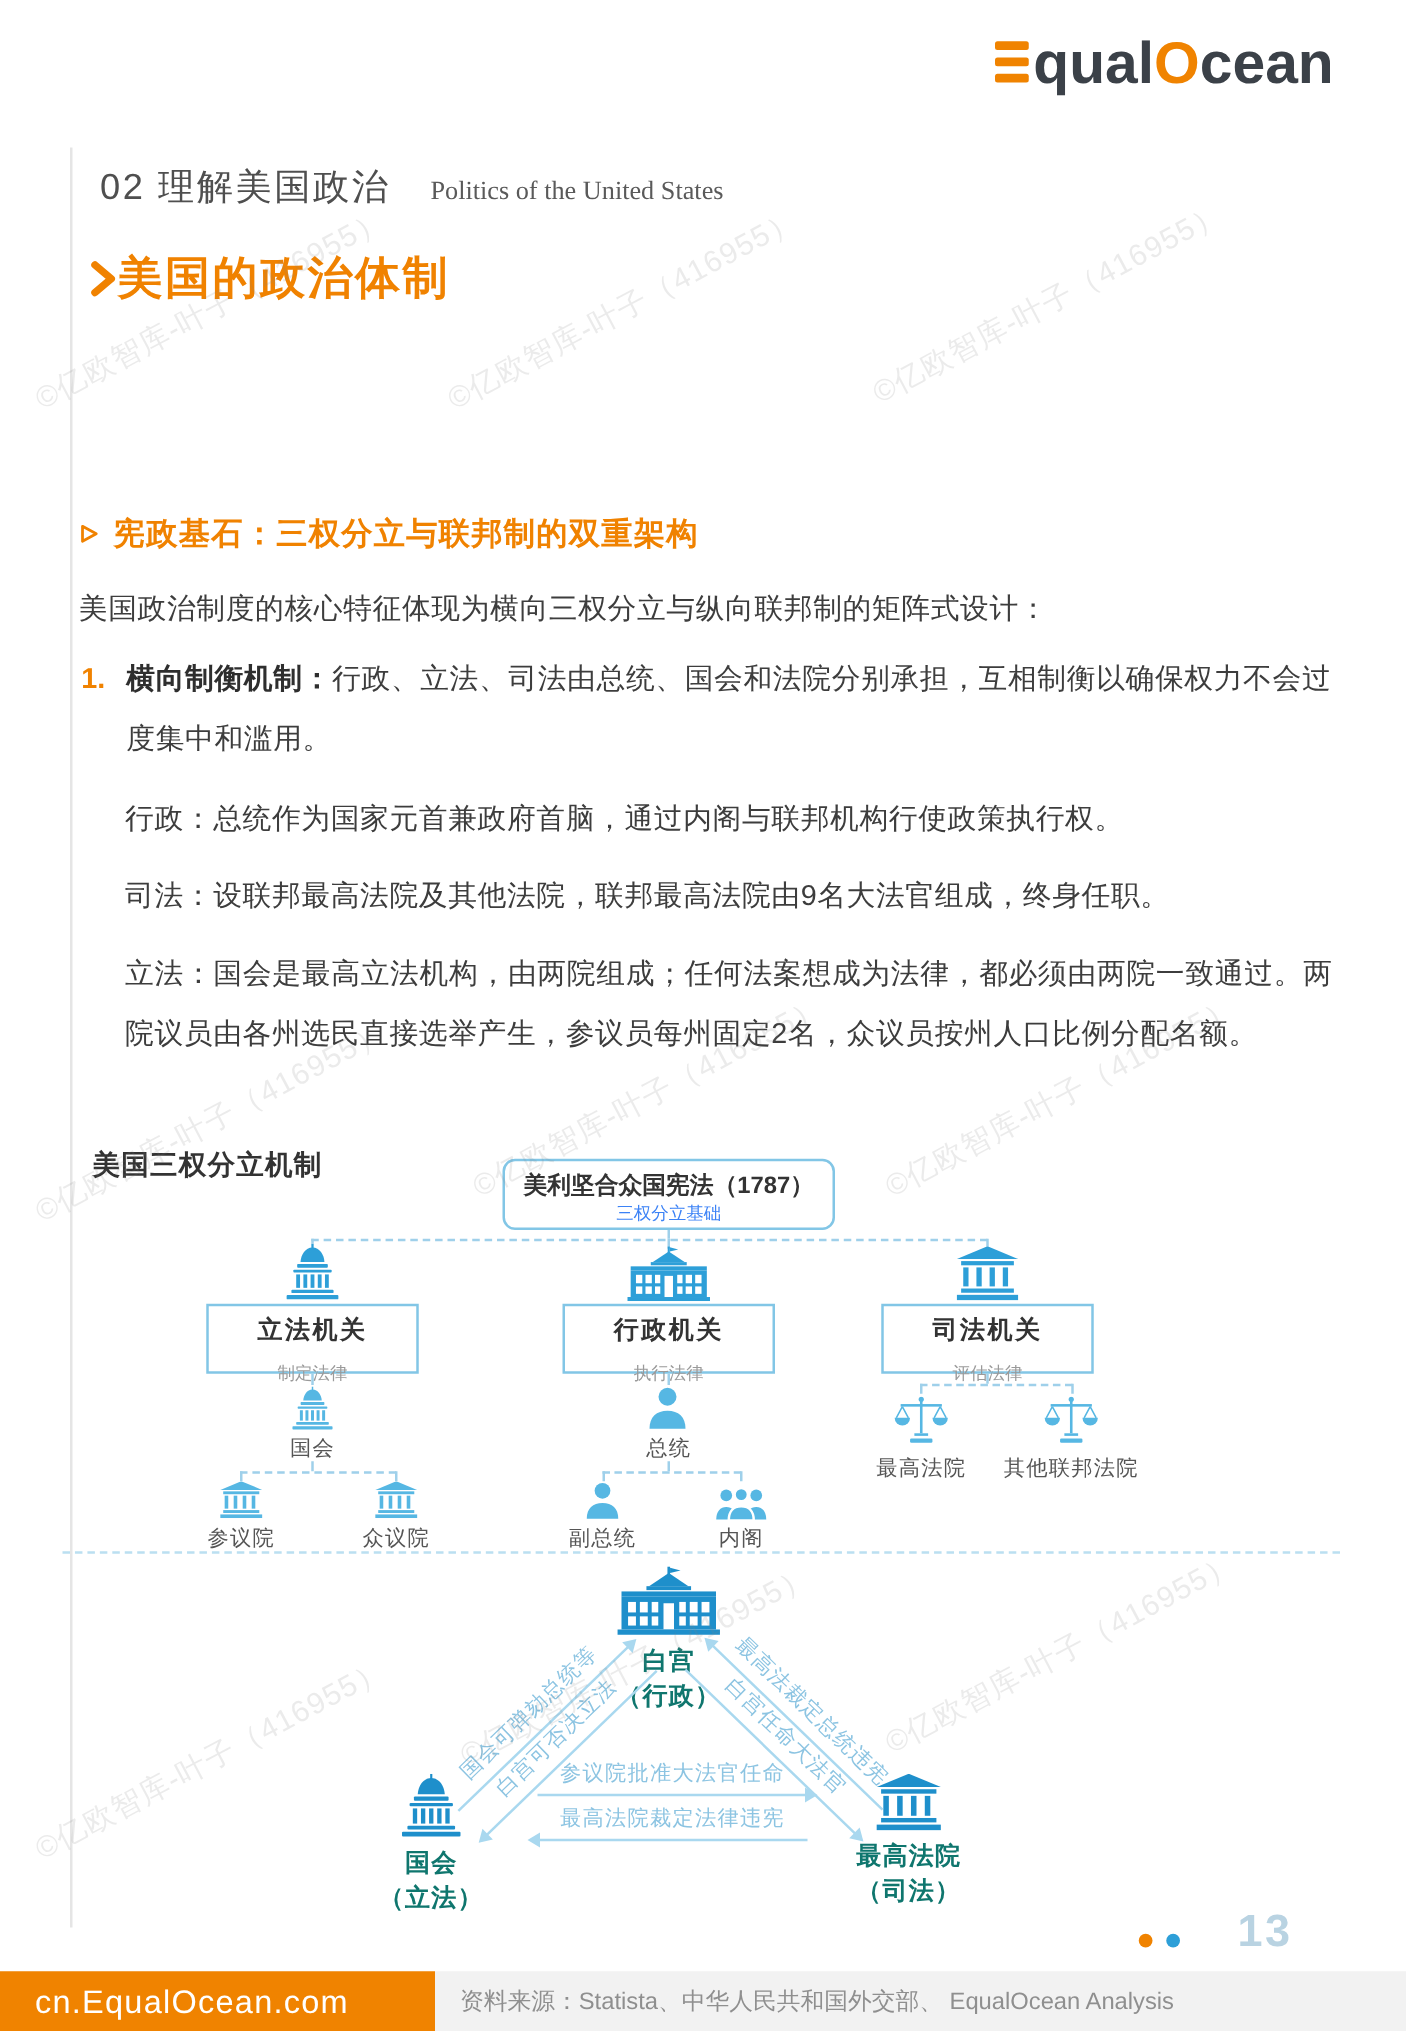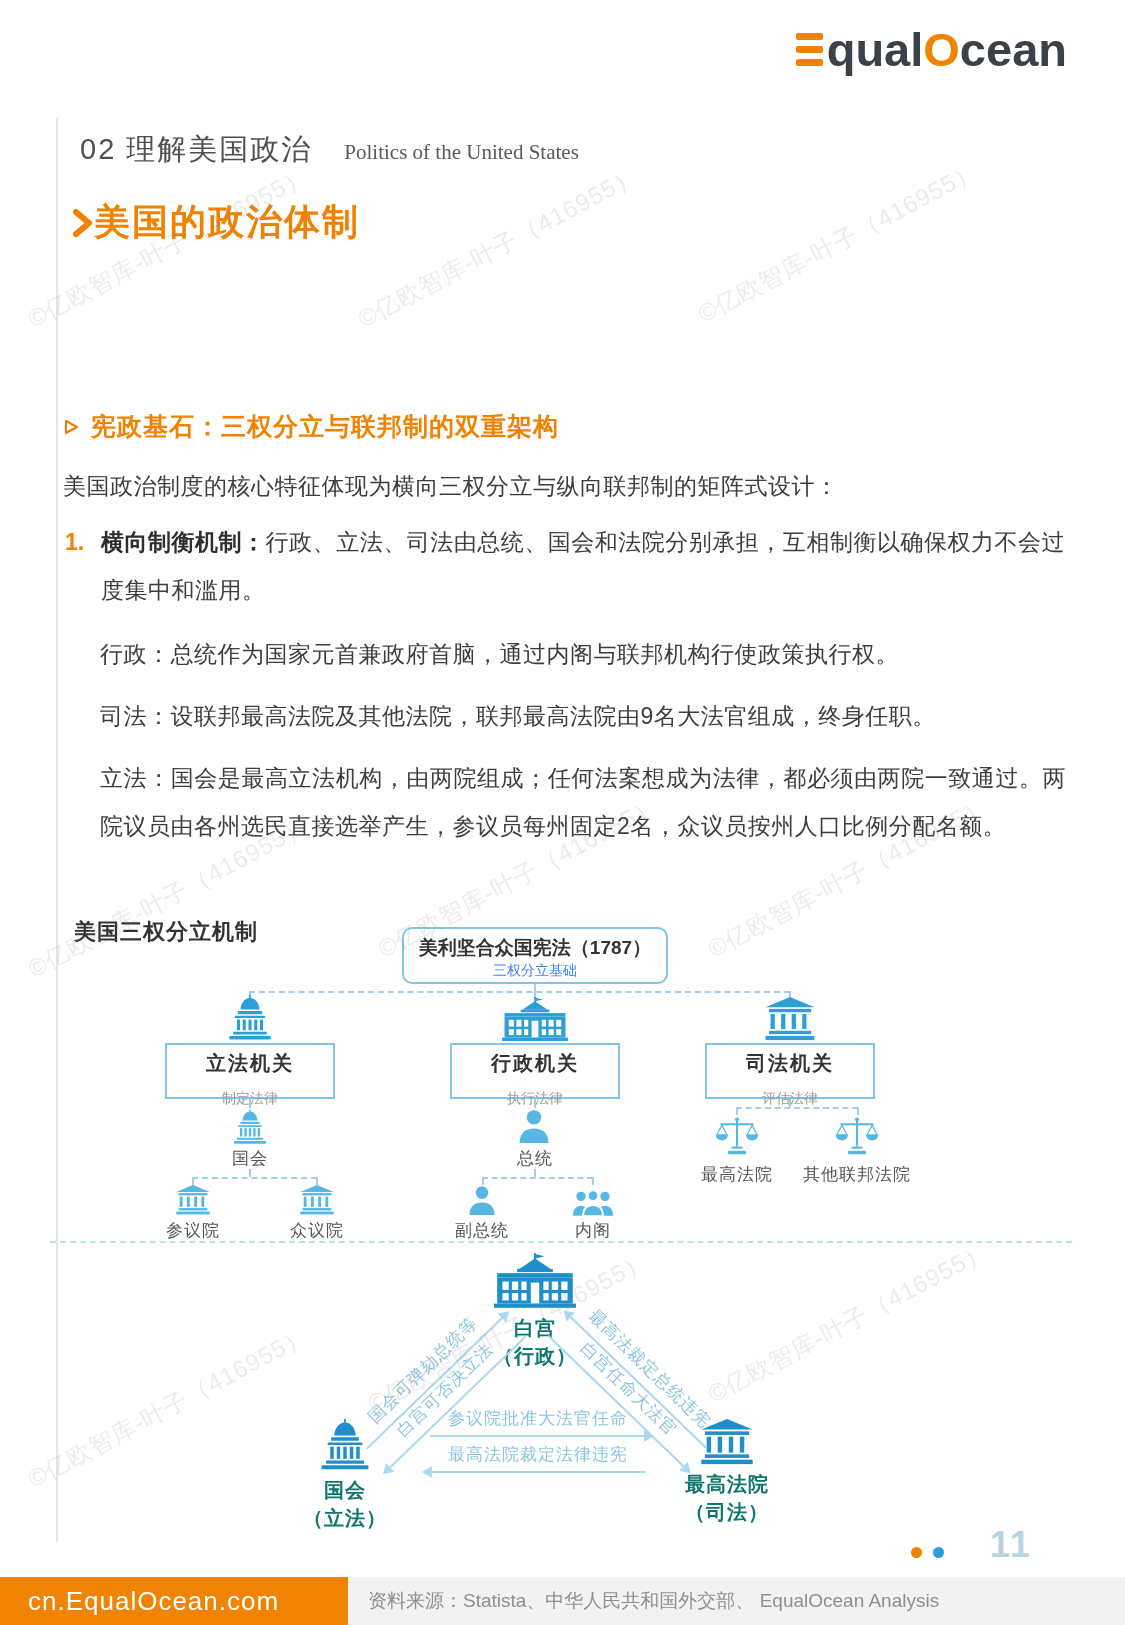--- a/index.html
+++ b/index.html
@@ -375,17 +375,17 @@
     </div>
     <div class="edge" style="left:430px;top:560px;width:216px">
       <span class="edge-label">最高法院裁定法律违宪</span>
       <span class="edge-line"></span>
       <span class="arr arr-l"></span>
     </div>
   </div>
 
   <span class="dot dot-o"></span>
   <span class="dot dot-b"></span>
-  <div class="page-num">11</div>
+  <div class="page-num">13</div>
   <div class="footer-bar">cn.EqualOcean.com</div>
   <div class="footer-src">资料来源：Statista、中华人民共和国外交部、 EqualOcean Analysis</div>
 
 </div>
 
 </body></html>

